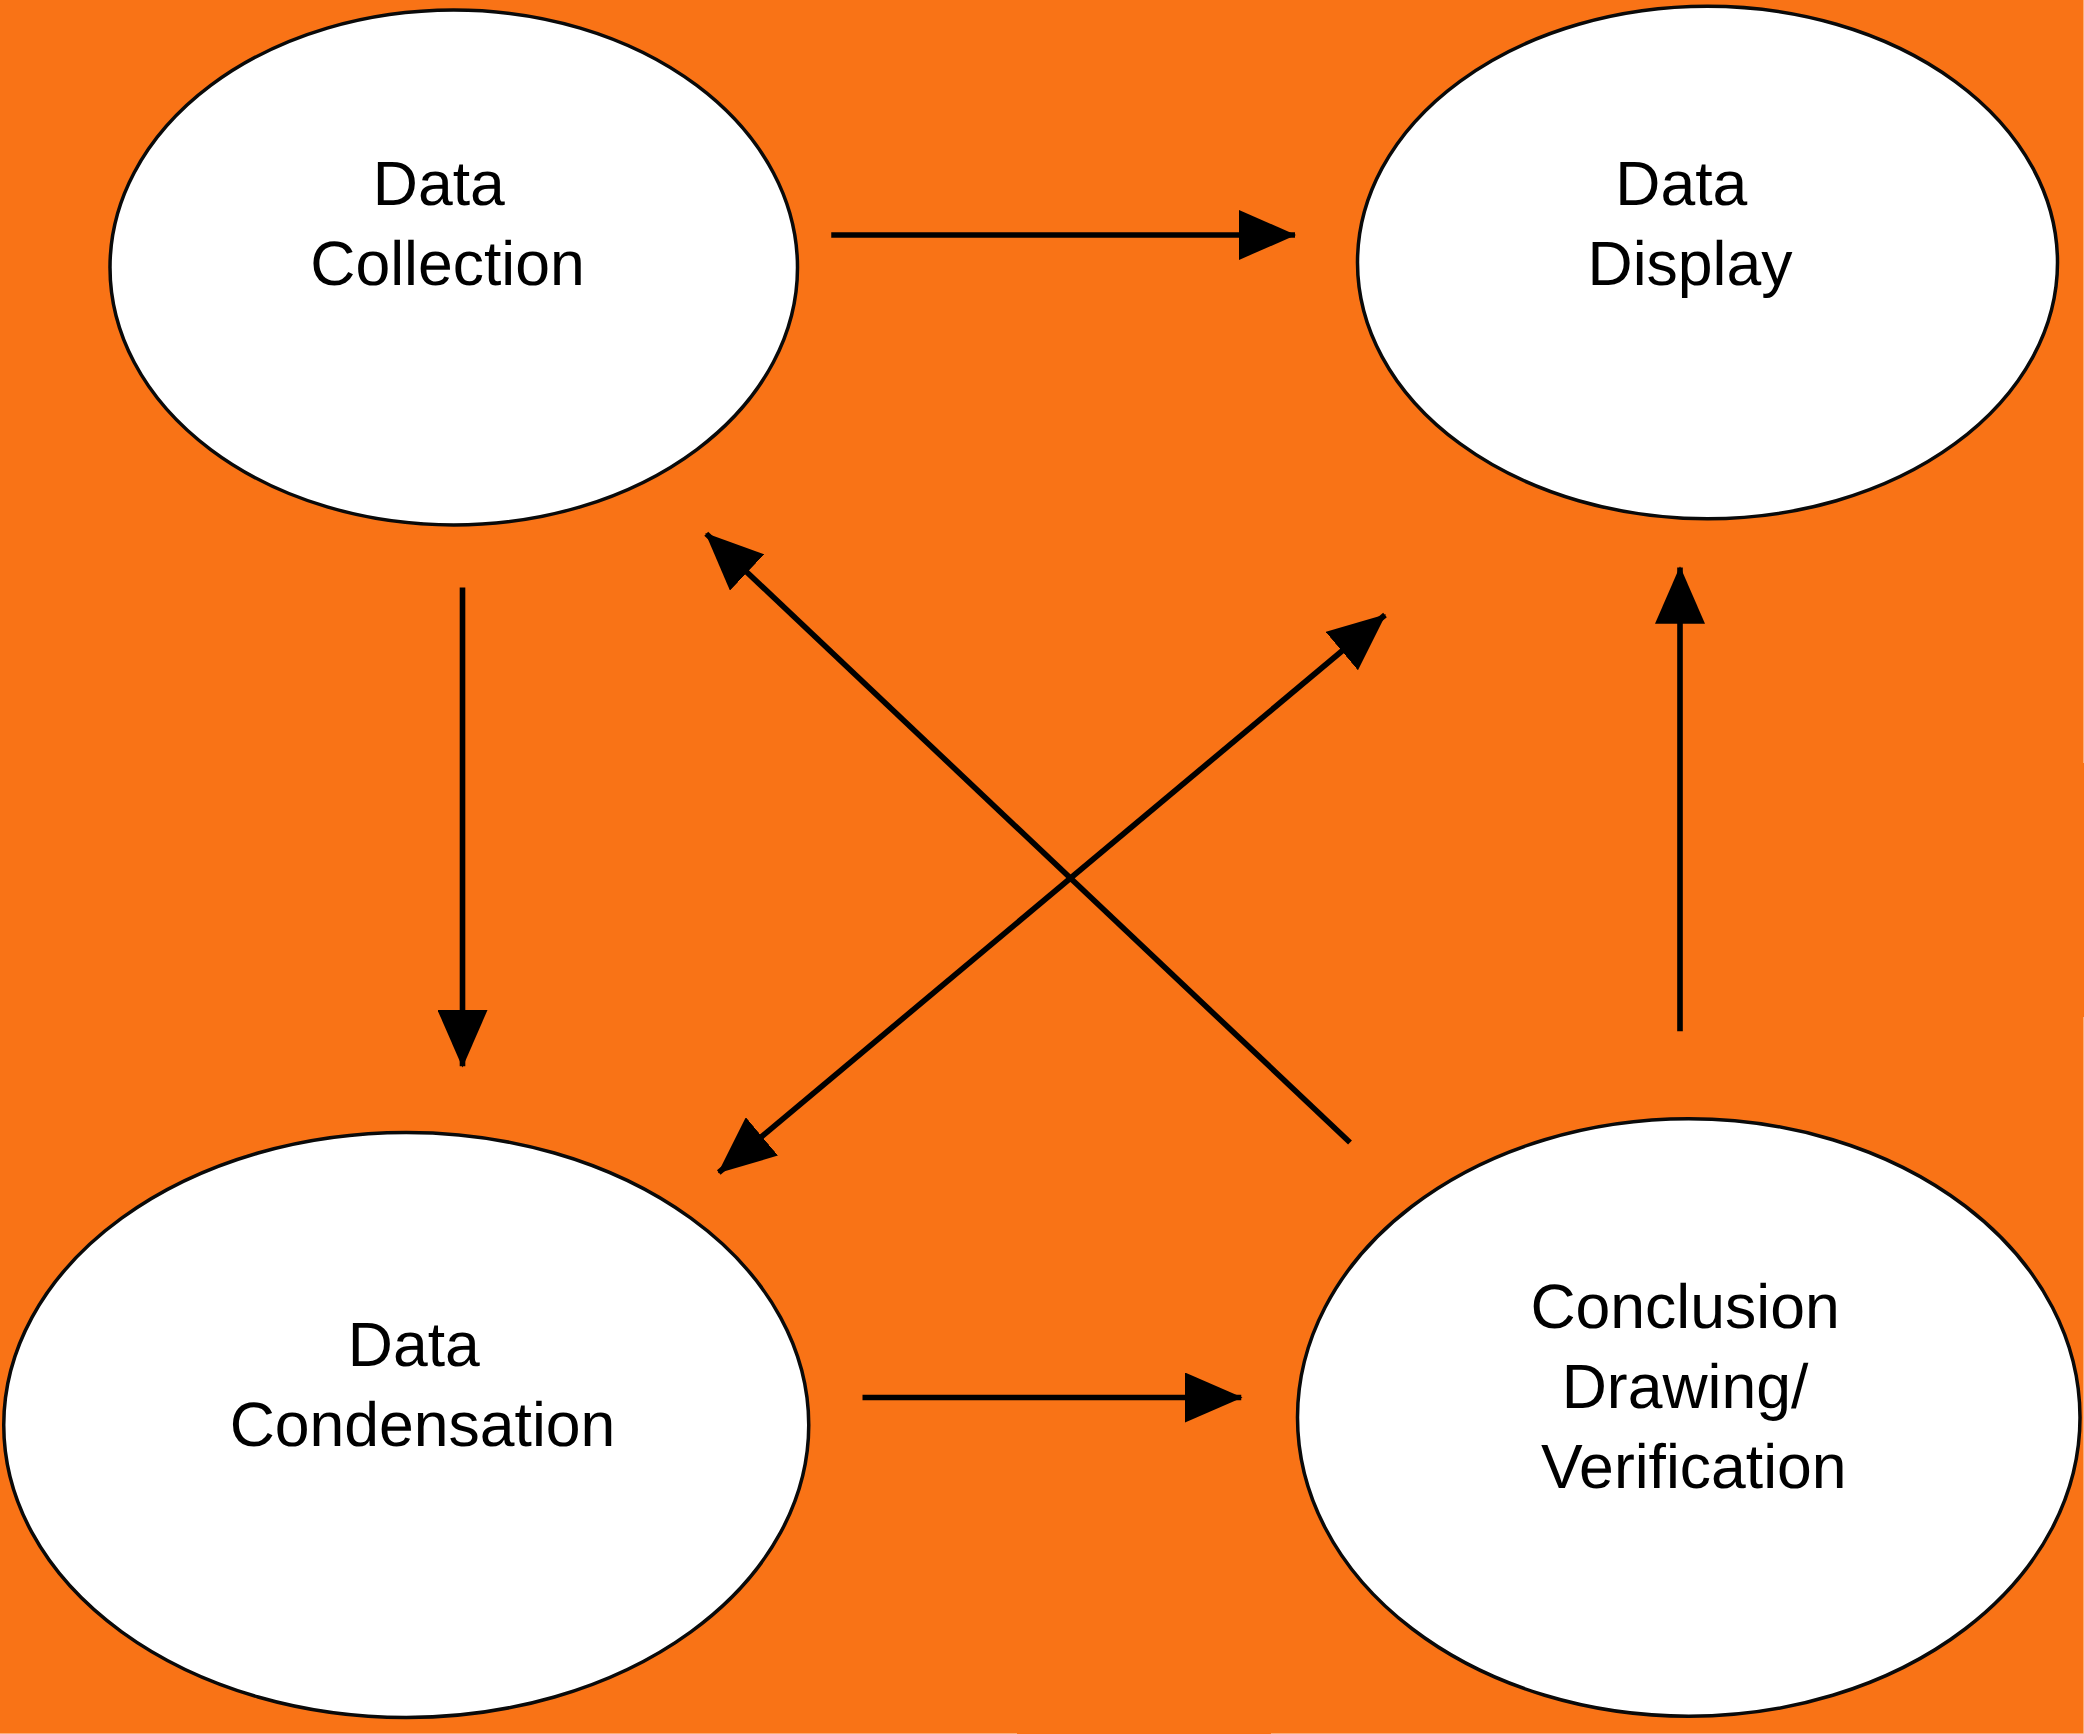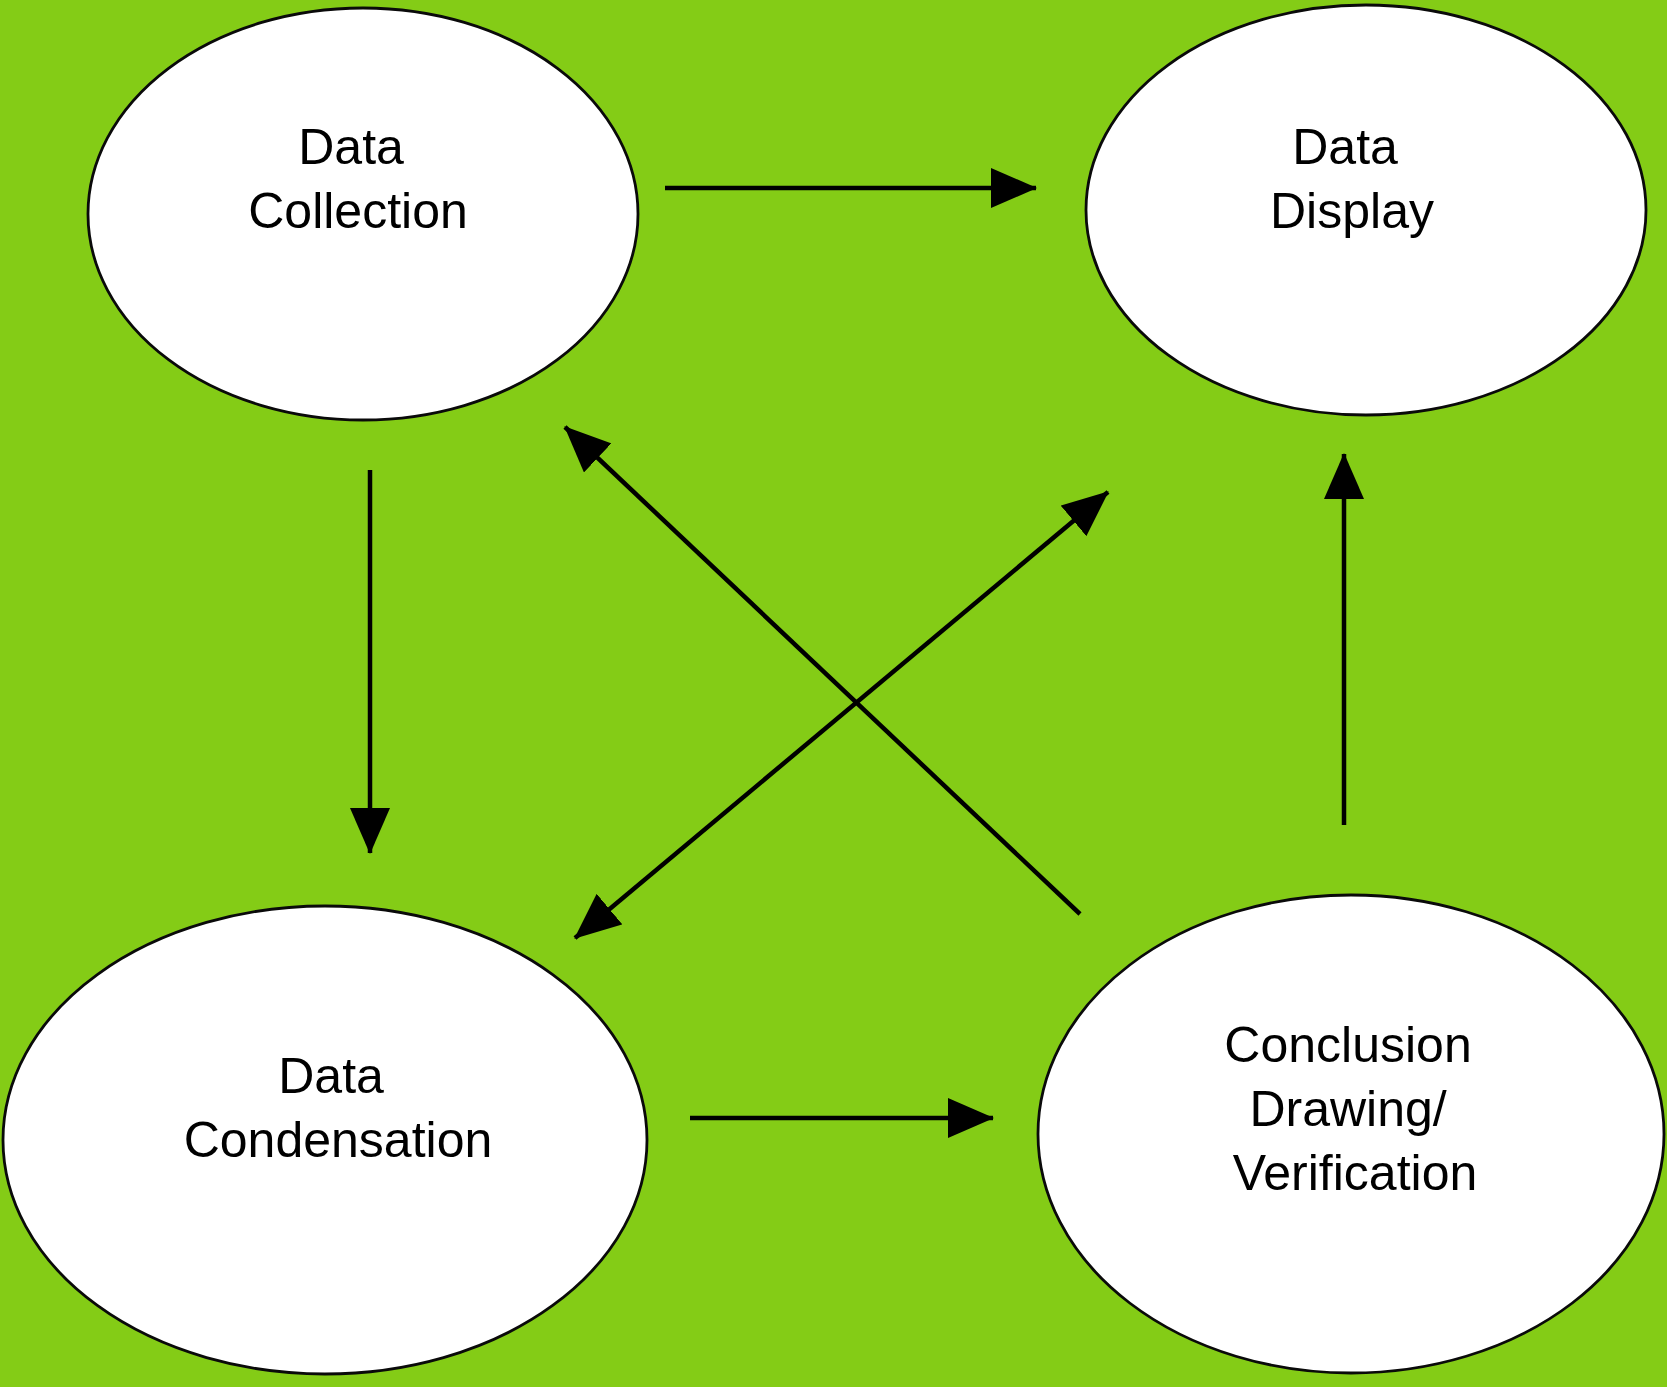--- a/index.html
+++ b/index.html
@@ -4,21 +4,21 @@
 <style>
   html, body {
     margin: 0;
     padding: 0;
     background: #ffffff;
   }
   .canvas {
     position: relative;
     width: 1667px;
     height: 1387px;
-    background: #84cc16;
+    background: #f97316;
     overflow: hidden;
   }
   svg { display: block; }
   .edge-line {
     stroke: #000000;
     stroke-width: 4.5;
     fill: none;
   }
   .node-ellipse {
     fill: #ffffff;

